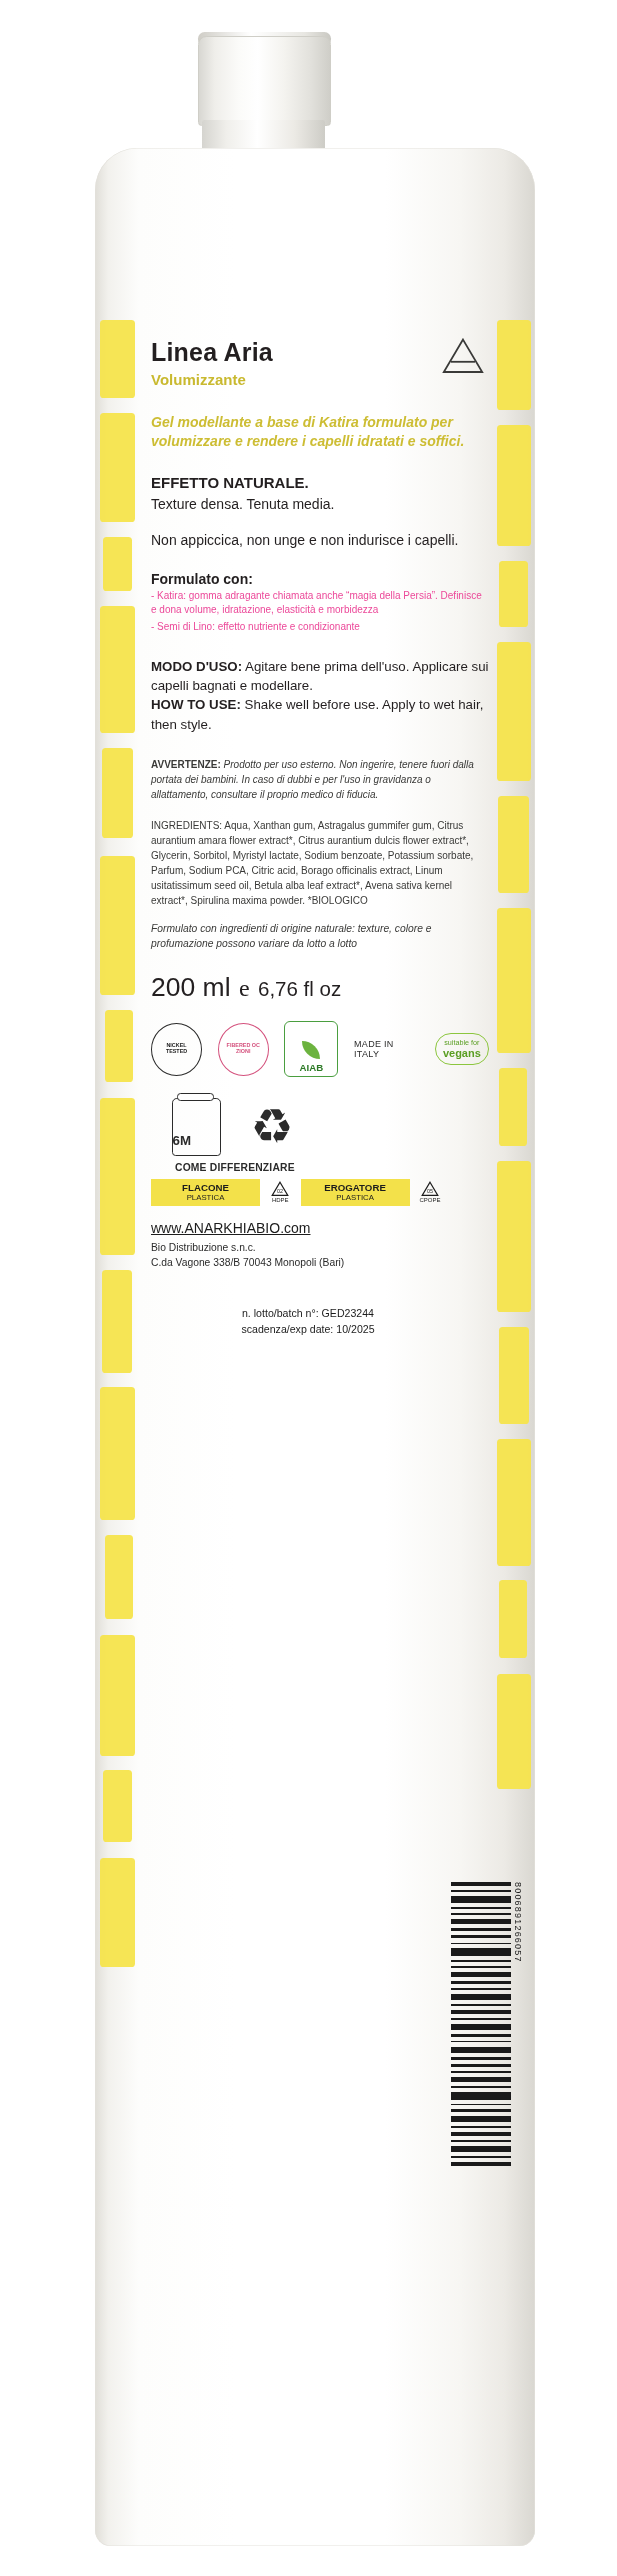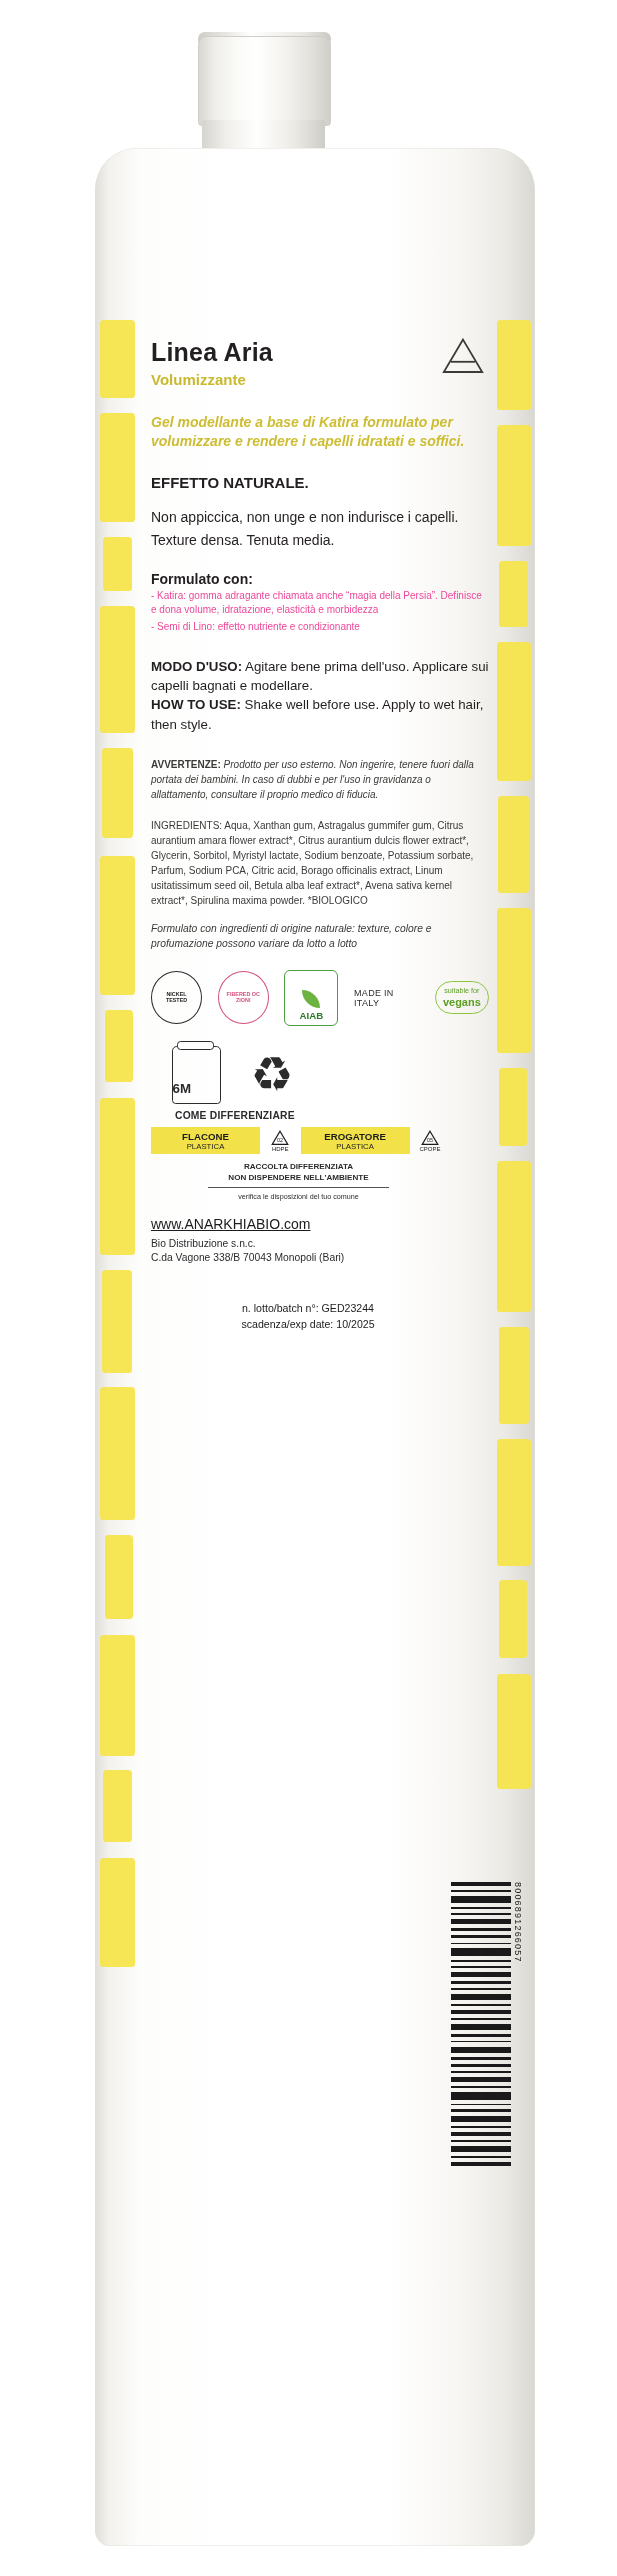--- a/index.html
+++ b/index.html
@@ -461,40 +461,45 @@
 
     <div class="label">
 
       <div class="brand">Linea Aria</div>
       <div class="subtitle">Volumizzante</div>
 
       <div class="desc-yellow">Gel modellante a base di Katira formulato per volumizzare e rendere i capelli idratati e soffici.</div>
 
       <div class="effect">EFFETTO NATURALE.</div>
 
+      <div class="para tight">Texture densa. Tenuta media.</div>
       <div class="para">Non appiccica, non unge e non indurisce i capelli.</div>
-      <div class="para tight">Texture densa. Tenuta media.</div>
 
       <div class="formulato-title">Formulato con:</div>
       <div class="ingr-line">- Katira: gomma adragante chiamata anche “magia della Persia”. Definisce e dona volume, idratazione, elasticità e morbidezza</div>
       <div class="ingr-line">- Semi di Lino: effetto nutriente e condizionante</div>
 
       <div class="usage">
         <b>MODO D'USO:</b><span> Agitare bene prima dell'uso. Applicare sui capelli bagnati e modellare.</span><br>
         <b>HOW TO USE:</b><span> Shake well before use. Apply to wet hair, then style.</span>
       </div>
 
       <div class="warning">
         <b>AVVERTENZE:</b><span> Prodotto per uso esterno. Non ingerire, tenere fuori dalla portata dei bambini. In caso di dubbi e per l'uso in gravidanza o allattamento, consultare il proprio medico di fiducia.</span>
       </div>
 
       <div class="inci">INGREDIENTS: Aqua, Xanthan gum, Astragalus gummifer gum, Citrus aurantium amara flower extract*, Citrus aurantium dulcis flower extract*, Glycerin, Sorbitol, Myristyl lactate, Sodium benzoate, Potassium sorbate, Parfum, Sodium PCA, Citric acid, Borago officinalis extract, Linum usitatissimum seed oil, Betula alba leaf extract*, Avena sativa kernel extract*, Spirulina maxima powder. *BIOLOGICO</div>
 
       <div class="note-italic">Formulato con ingredienti di origine naturale: texture, colore e profumazione possono variare da lotto a lotto</div>
 
+      <div class="volume">
+        <span class="vol-main">200 ml</span>
+        <span class="e-mark">e</span>
+        <span class="vol-oz">6,76 fl oz</span>
+      </div>
 
       <div class="badges">
         <div class="badge-circle">
           <span>
             <span>NICKEL</span><br>
             <span>TESTED</span>
           </span>
         </div>
         <div class="badge-circle pink">
           <span>
@@ -545,26 +550,20 @@
           <div class="tri-out">
             <svg viewBox="0 0 30 26" width="18" height="15.7" style="font-size:10px">
               <path d="M15 2 L28 24 L2 24 Z" fill="none" stroke="#1c1c1c" stroke-width="2"></path>
               <text x="15" y="20" font-size="9" text-anchor="middle" fill="#1c1c1c" font-family="Liberation Sans">05</text>
             </svg>
           </div>
           <div>CPOPE</div>
         </div>
       </div>
 
-      <div class="raccolta">
-        <div class="b">RACCOLTA DIFFERENZIATA</div>
-        <div class="b">NON DISPENDERE NELL'AMBIENTE</div>
-        <div class="hr"></div>
-        <div class="small">verifica le disposizioni del tuo comune</div>
-      </div>
 
       <div class="website">www.ANARKHIABIO.com</div>
       <div class="distrib">
         <div>Bio Distribuzione s.n.c.</div>
         <div>C.da Vagone 338/B 70043 Monopoli (Bari)</div>
       </div>
 
       <div class="lotto">
         <div>n. lotto/batch n°: GED23244</div>
         <div>scadenza/exp date: 10/2025</div>

